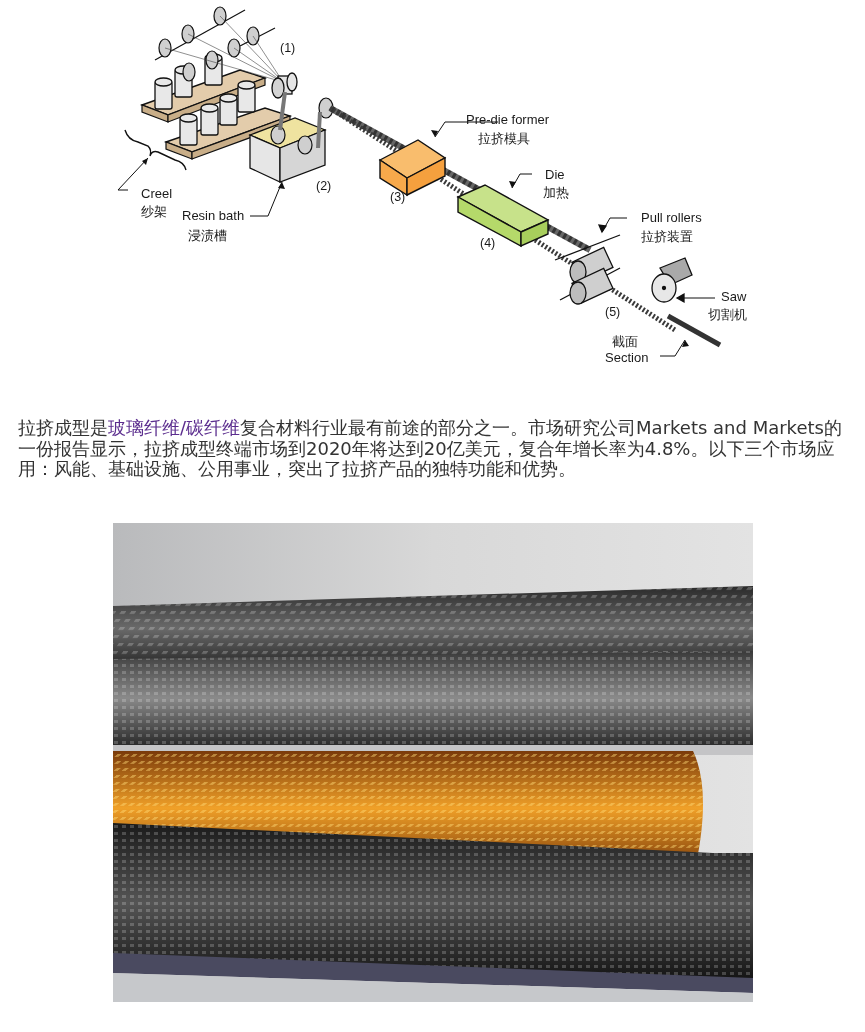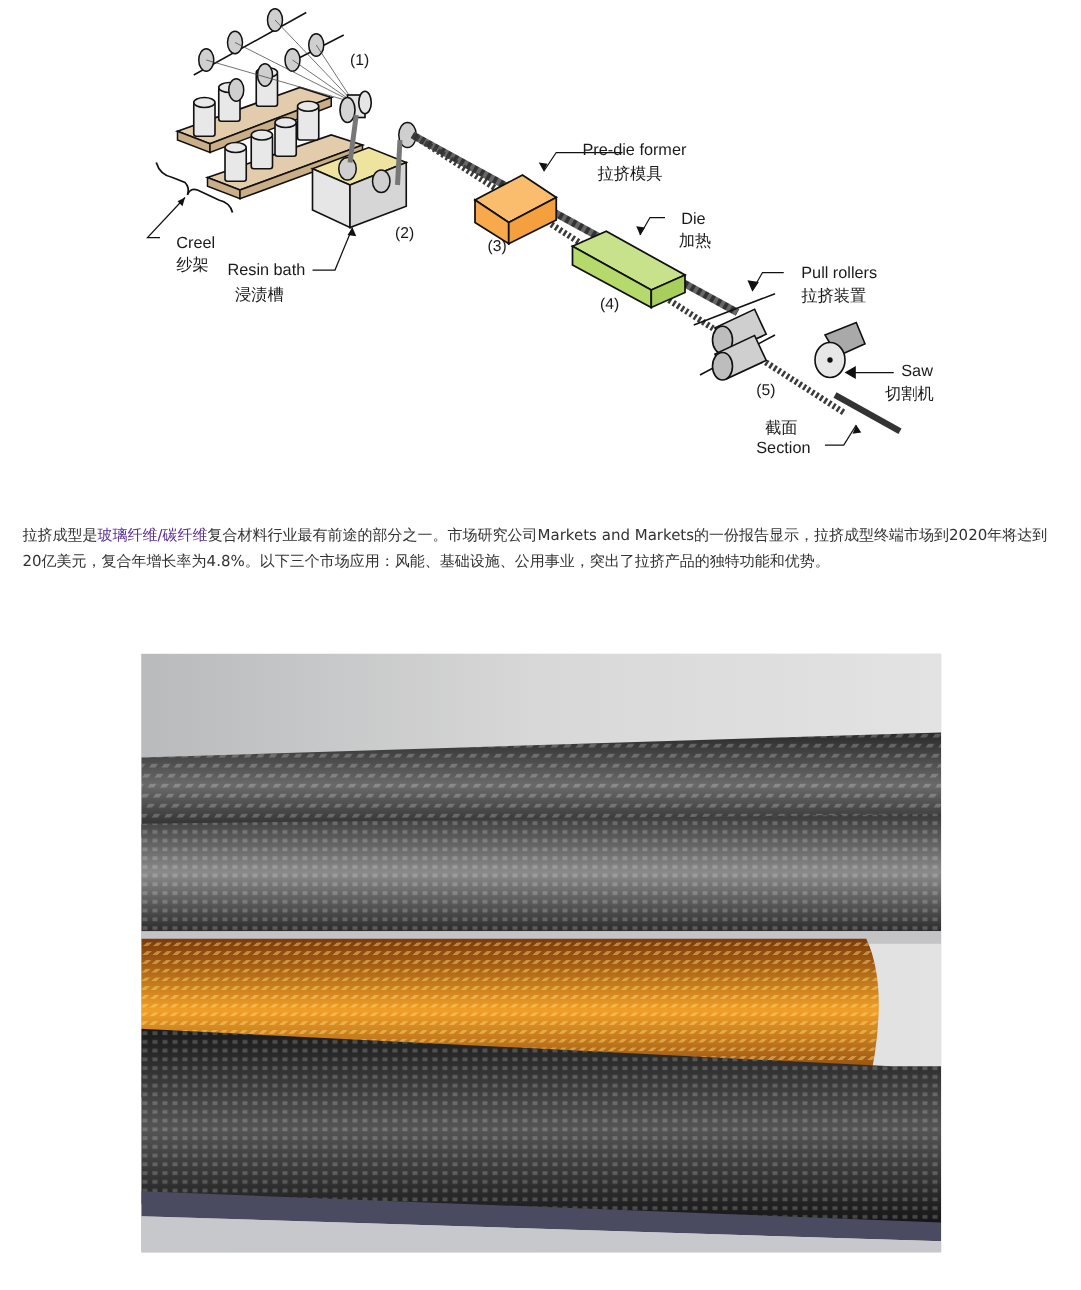--- a/index.html
+++ b/index.html
@@ -3,21 +3,21 @@
   <meta charset="utf-8">
   <style>
     html, body { margin: 0; padding: 0; background: #ffffff; }
     body { width: 865px; height: 1032px; position: relative; overflow: hidden;
            font-family: "DejaVu Sans", "Liberation Sans", sans-serif; }
     .diagram { position: absolute; left: 100px; top: 0; width: 700px; height: 375px; }
     .diagram svg { width: 100%; height: 100%; display: block; }
     .lbl { font-family: "Liberation Sans", "DejaVu Sans", sans-serif; fill: #1a1a1a; }
     .zh { font-family: "DejaVu Sans", sans-serif; fill: #1a1a1a; }
     .para { position: absolute; left: 18px; top: 418px; width: 830px;
-            font-size: 12px; line-height: 20.5px; color: #333333; letter-spacing: 0; }
+            font-size: 18px; line-height: 20.5px; color: #333333; letter-spacing: 0; }
     .para a { color: #5b2d8e; text-decoration: none; }
     .photo { position: absolute; left: 113px; top: 523px; width: 640px; height: 479px;
              overflow: hidden; background: #c9cacc; }
     .photo svg { width: 100%; height: 100%; display: block; }
   </style>
 </head>
 <body>
 
 <div class="diagram">
   <svg viewBox="0 0 700 375" xmlns="http://www.w3.org/2000/svg">

